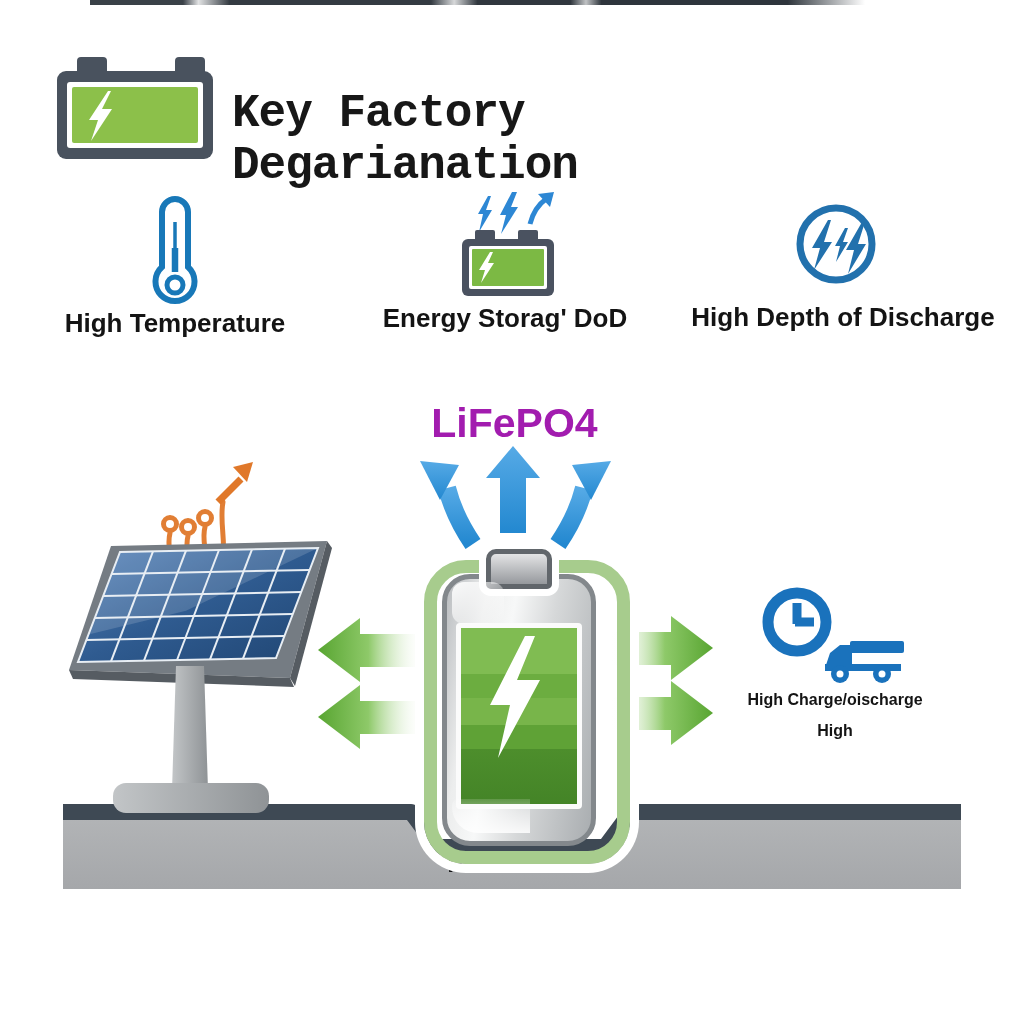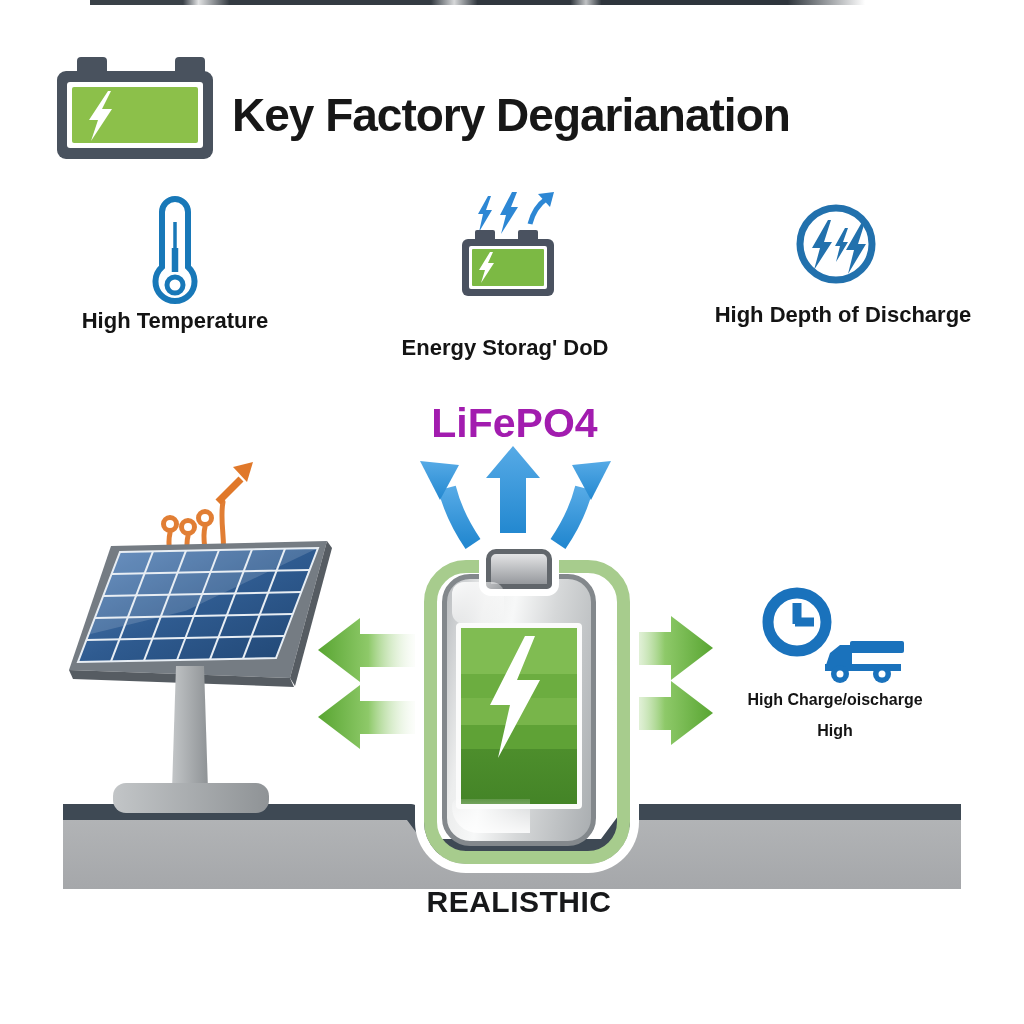--- a/index.html
+++ b/index.html
@@ -1,30 +1,30 @@
 <!DOCTYPE html>
 <html><head>
 <meta charset="utf-8">
 <style>
   html,body{margin:0;padding:0;background:#fff;}
   .canvas{position:relative;width:1024px;height:1024px;background:#ffffff;overflow:hidden;
           font-family:"Liberation Sans",sans-serif;color:#151515;}
   .abs{position:absolute;}
   .lbl{text-align:center;font-weight:600;color:#141414;}
   
-  .title{left:232px;top:88px;width:600px;font-size:46px;font-weight:800;letter-spacing:-1px;color:#171717;}
-  
-  .f-lbl{font-size:22px;}
+  .title{left:232px;top:88px;width:600px;font-size:46px;font-weight:800;letter-spacing:-1px;color:#171717;font-family:Liberation Mono, monospace;}
+  
+  .f-lbl{font-size:26px;}
   .f1{left:55px;top:308px;width:240px;}
-  .f2{left:380px;top:303px;width:250px;margin-top:32px;}
+  .f2{left:380px;top:303px;width:250px;}
   .f3{left:690px;top:302px;width:306px;}
   
   .lifepo{left:392px;top:400px;width:245px;text-align:center;font-size:41px;font-weight:800;color:#a21caf;}
   .caption{left:700px;top:684px;width:270px;text-align:center;font-size:16px;font-weight:700;line-height:31px;color:#141414;}
-  .ground-lbl{left:388px;top:851px;width:262px;text-align:center;font-size:30px;font-weight:700;letter-spacing:.5px;color:#17181a;margin-top:34px;}
+  .ground-lbl{left:388px;top:851px;width:262px;text-align:center;font-size:23px;font-weight:700;letter-spacing:.5px;color:#17181a;}
   
   .bat-outline{left:424px;top:560px;width:180px;height:278px;border:13px solid #a7cc8d;border-radius:42px;
                box-shadow:0 0 0 9px #fff;z-index:6;}
   .bat-body{left:442px;top:574px;width:144px;height:262px;border:5px solid #83888c;border-radius:28px;z-index:7;
             background:linear-gradient(100deg,#b9bcbf 0%,#eceded 22%,#f7f8f8 38%,#d6d8d9 60%,#a9adb0 100%);}
   .bat-cap{left:486px;top:549px;width:56px;height:30px;border:5px solid #61666b;border-radius:10px 10px 5px 5px;z-index:8;
            background:linear-gradient(180deg,#e3e4e5,#96999d);box-shadow:0 0 0 7px #fff;}
   .bat-panel{left:456px;top:623px;width:116px;height:176px;border:5px solid #fbfbfb;border-radius:4px;z-index:8;
              background:linear-gradient(180deg,#80bc52 0%,#80bc52 26%,#6cad40 26%,#6cad40 40%,#78b54a 40%,#78b54a 55%,#5fa236 55%,#5fa236 69%,#4d8e2c 69%,#448427 100%);}
   .bat-shine{left:452px;top:582px;width:52px;height:42px;border-radius:12px;z-index:9;

